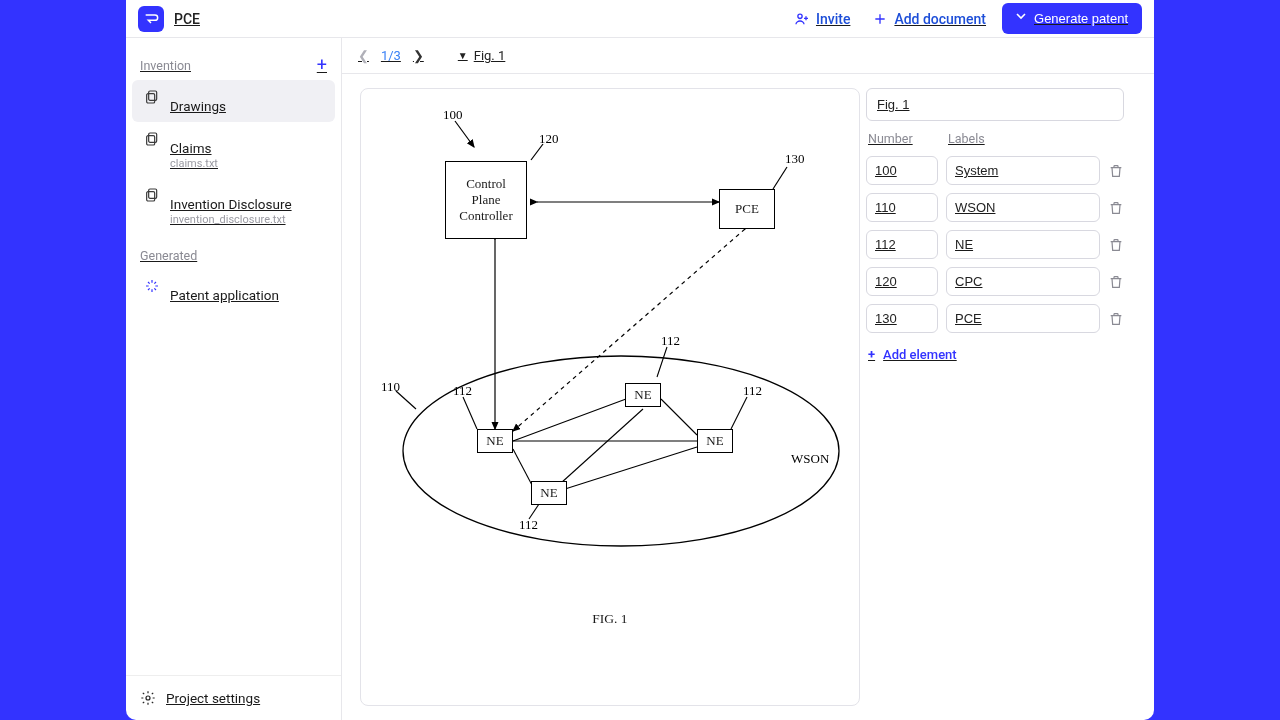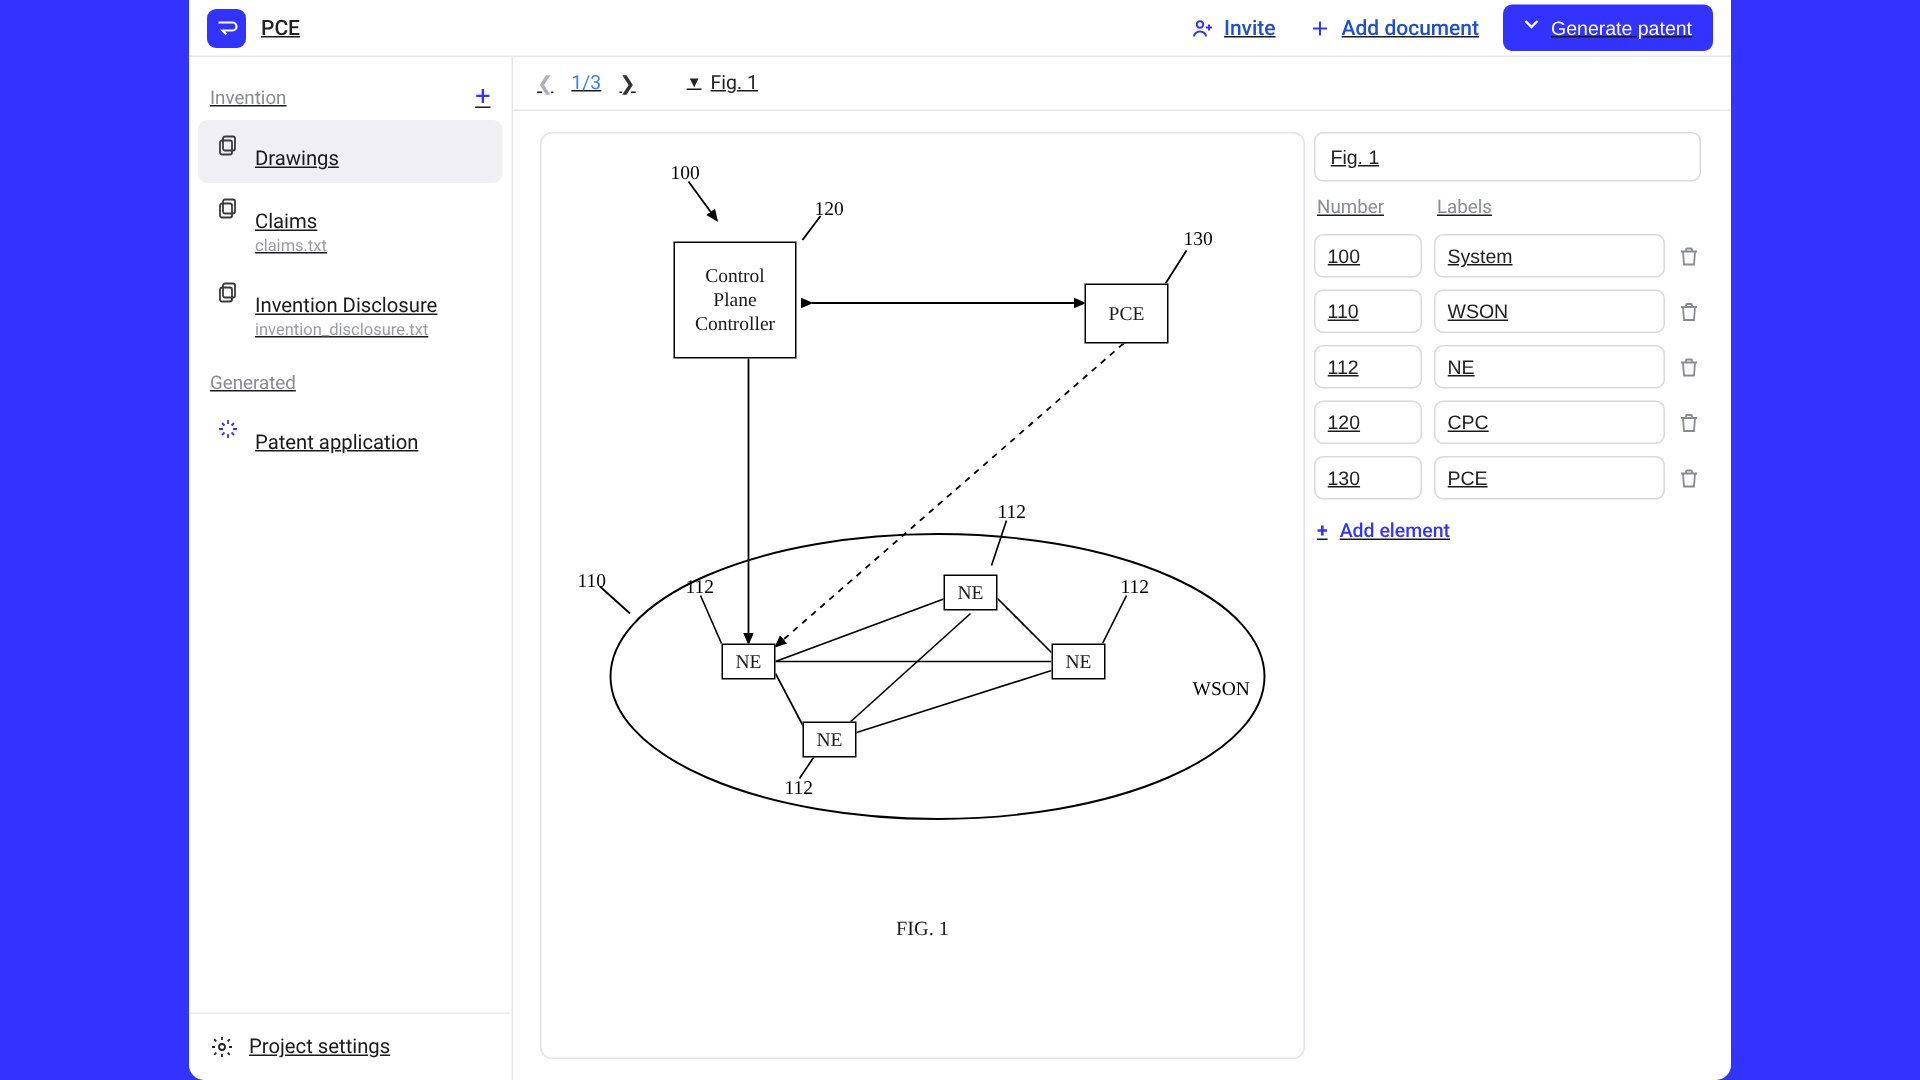--- a/index.html
+++ b/index.html
@@ -92,21 +92,21 @@
     height:36px; display:flex; align-items:center; gap:8px;
     padding:0 12px; border-bottom:1px solid #e7e7eb;
     font-size:13px; color:#555;
   }
   .tb-chev { color:#b0b0b8; cursor:pointer; padding:2px 4px; }
   .tb-chev.enabled { color:#333; }
   .tb-page { color:#3b82f6; }
   .tb-drop { display:flex; align-items:center; gap:6px; cursor:pointer; color:#222; }
   .tb-caret { font-size:10px; }
 
-  .workarea { flex:1; display:flex; gap:6px; padding:14px 20px 14px 18px; min-height:0; }
+  .workarea { flex:1; display:flex; gap:6px; padding:14px 30px 14px 18px; min-height:0; }
   .canvas {
     flex:1; border:1px solid #e3e3e9; border-radius:8px;
     background:#fff; position:relative; display:flex; align-items:flex-start; justify-content:center;
     overflow:hidden;
   }
   .diagram { position:relative; width:500px; height:552px; font-family: "Times New Roman", serif; }
   .dlabel { position:absolute; font-size:13px; color:#000; }
   .dbox { position:absolute; border:1.2px solid #000; background:#fff; display:flex; align-items:center; justify-content:center; text-align:center; font-size:13px; line-height:1.25; }
   .figcap { position:absolute; bottom:14px; left:0; right:0; text-align:center; font-size:13.5px; }
 

